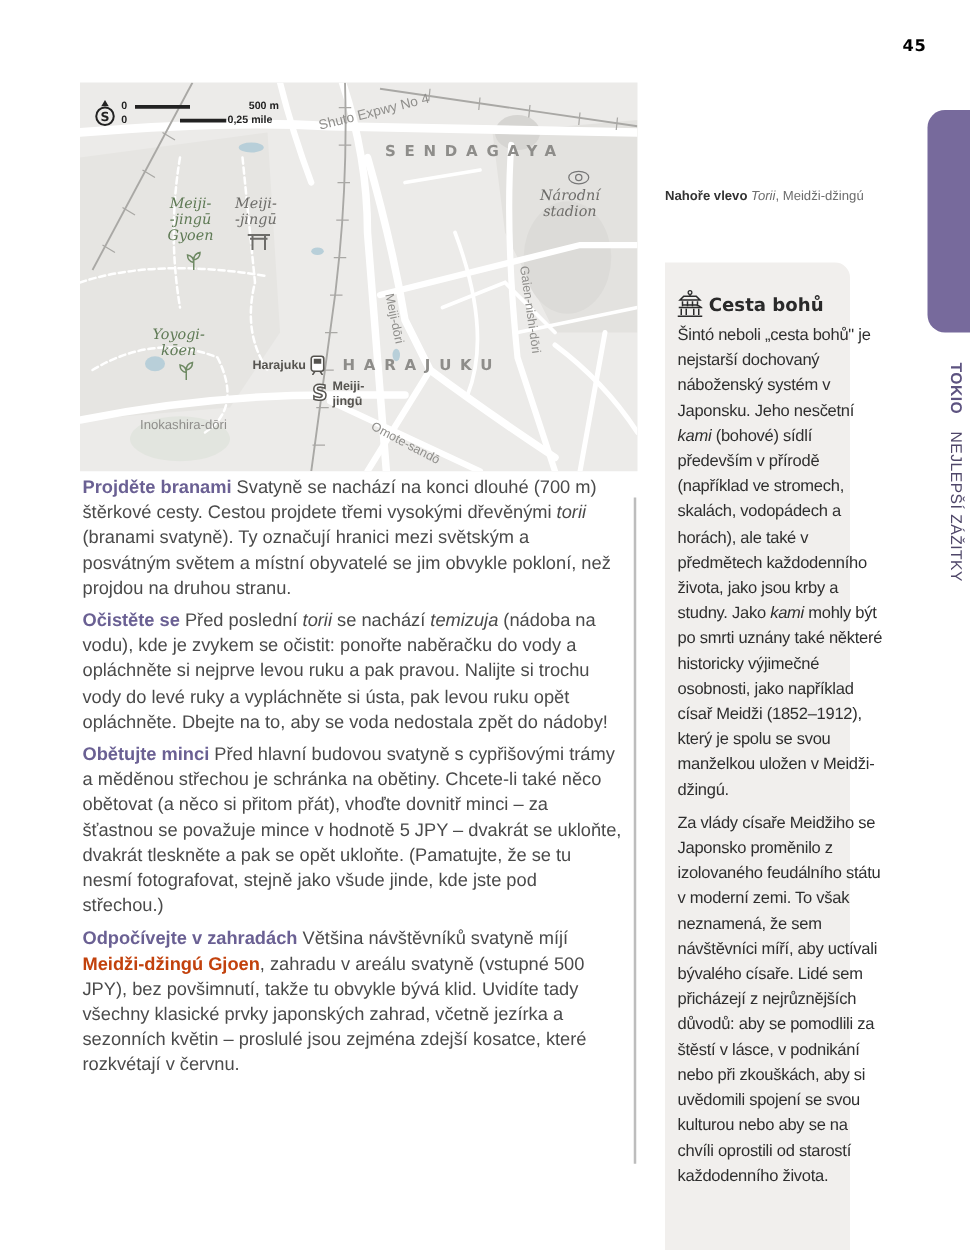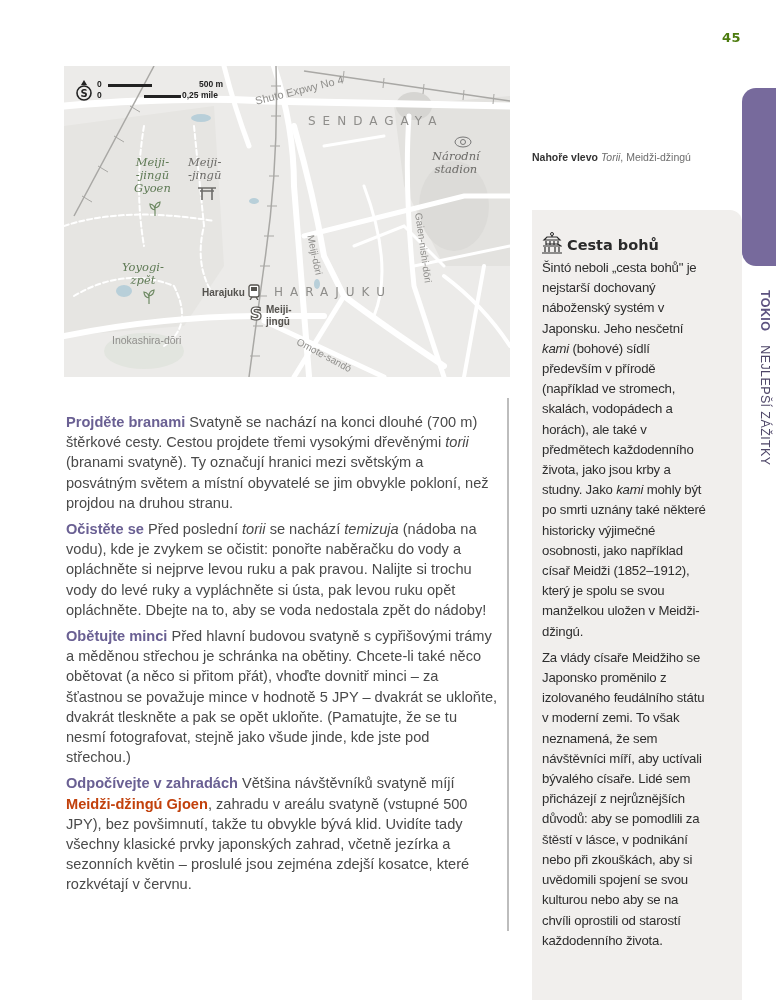--- a/index.html
+++ b/index.html
@@ -5,71 +5,71 @@
   html, body { margin: 0; padding: 0; }
   body {
     width: 776px; height: 1000px; position: relative; overflow: hidden;
     background: #ffffff;
     font-family: "Liberation Sans", sans-serif;
     color: #3a3a3a;
   }
   .page-number {
     position: absolute; left: 722px; top: 30px;
     font-family: "DejaVu Sans", sans-serif; font-weight: bold; font-size: 13px;
-    color: #4d7c0f; letter-spacing: 0.5px;
+    color: #000000; letter-spacing: 0.5px;
   }
   .purple-tab {
     position: absolute; left: 742px; top: 88px; width: 40px; height: 178px;
     background: #776a9c; border-top-left-radius: 14px; border-bottom-left-radius: 14px;
   }
   .side-label {
     position: absolute; left: 742px; top: 290px; width: 30px;
     writing-mode: vertical-rl; font-size: 12.5px; color: #4e4668;
     letter-spacing: 0.4px; white-space: nowrap;
   }
   .side-label b { color: #5d5380; margin-bottom: 10px; display: inline-block; }
 
   
   .map {
     position: absolute; left: 64px; top: 66px; width: 446px; height: 311px;
     background: #ecebe9; overflow: hidden;
   }
   .map svg { position: absolute; left: 0; top: 0; }
   .map .lbl { position: absolute; white-space: nowrap; }
-  .district { font-size: 12px; letter-spacing: 7px; color: #8e8d8a; font-family: "DejaVu Sans", sans-serif; }
+  .district { font-size: 12px; letter-spacing: 7px; color: #8e8d8a; font-family: "DejaVu Sans", sans-serif; font-weight: bold; }
   .green-lbl { font-family: "DejaVu Serif", serif; font-style: italic; color: #5f7a55; font-size: 11.5px; line-height: 13px; text-align: center; }
   .grey-it { font-family: "DejaVu Serif", serif; font-style: italic; color: #6d6c69; font-size: 11.5px; line-height: 13px; text-align: center; }
   .street { font-size: 10px; color: #8f8e8b; }
   .station { font-size: 10px; color: #55534f; font-weight: bold; }
   .scale { font-size: 8.5px; font-weight: bold; color: #222; }
 
   .caption {
     position: absolute; left: 532px; top: 150px; width: 175px;
     font-size: 10.5px; line-height: 14px; color: #6d6d6d;
   }
   .caption b { color: #333; }
   .caption i { font-style: italic; }
 
   
   .main-text {
-    position: absolute; left: 66px; top: 412px; width: 432px;
+    position: absolute; left: 66px; top: 380px; width: 432px;
     font-size: 14.6px; line-height: 20.2px; color: #4a4a4a;
   }
   .main-text p { margin: 0 0 6px 0; }
   .main-text .lead { font-weight: bold; color: #6a6093; }
   .main-text .strong { font-weight: bold; color: #c2410c; }
   .main-text i { font-style: italic; }
 
   .col-rule {
     position: absolute; left: 507px; top: 398px; width: 2px; height: 533px; background: #bdbdbd;
   }
 
   
   .box {
-    position: absolute; left: 532px; top: 210px; width: 210px; height: 790px;
+    position: absolute; left: 532px; top: 210px; width: 148px; height: 790px;
     background: #f1efed; border-top-right-radius: 12px;
   }
   .box-title {
     position: absolute; left: 10px; top: 22px; display: flex; align-items: center;
     font-family: "DejaVu Sans", sans-serif; font-weight: bold; font-size: 14.5px; color: #2a2a2a;
   }
   .box-title svg { margin-right: 5px; }
   .box-text {
     position: absolute; left: 10px; top: 48px; width: 164px;
     font-family: "Liberation Sans", sans-serif; font-size: 13.2px; line-height: 20.2px;
@@ -168,21 +168,21 @@
     <div>Meiji-</div>
     <div>-jingū</div>
   </div>
   <div class="lbl" style="left:134px; top:120px;">
     <svg width="18" height="14" viewBox="0 0 18 14">
         <path d="M0 2 L18 2 M2 5 L16 5 M4 2 L4 14 M14 2 L14 14" fill="none" stroke="#6d6c69" stroke-width="1.6"></path>
       </svg>
   </div>
   <div class="lbl green-lbl" style="left:58px; top:195px;">
     <div>Yoyogi-</div>
-    <div>zpět</div>
+    <div>kōen</div>
   </div>
   <div class="lbl" style="left:78px; top:222px;">
     <svg width="14" height="16" viewBox="0 0 14 16">
         <path d="M7 16 L7 6 M7 10 Q2 9 2 4 Q7 5 7 10 M7 8 Q12 7 12 2 Q7 3 7 8" fill="none" stroke="#6f8a64" stroke-width="1.2"></path>
       </svg>
   </div>
   <div class="lbl" style="left:390px; top:70px;">
     <svg width="18" height="12" viewBox="0 0 18 12">
         <ellipse cx="9" cy="6" rx="8" ry="5" fill="none" stroke="#777" stroke-width="1"></ellipse>
         <circle cx="9" cy="6" r="2.5" fill="none" stroke="#777" stroke-width="1"></circle>

